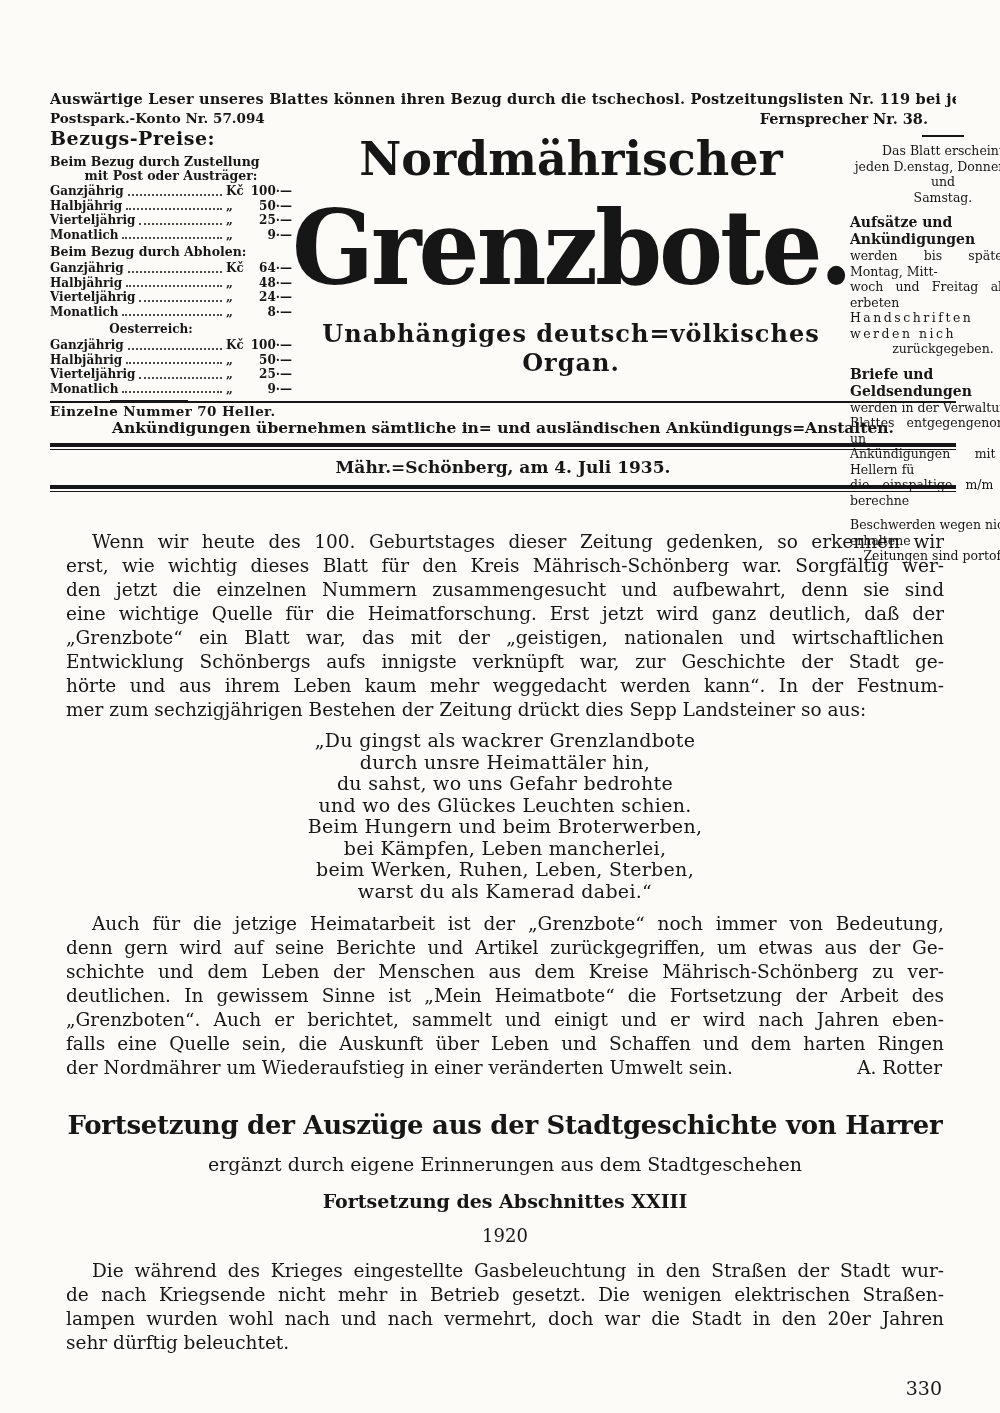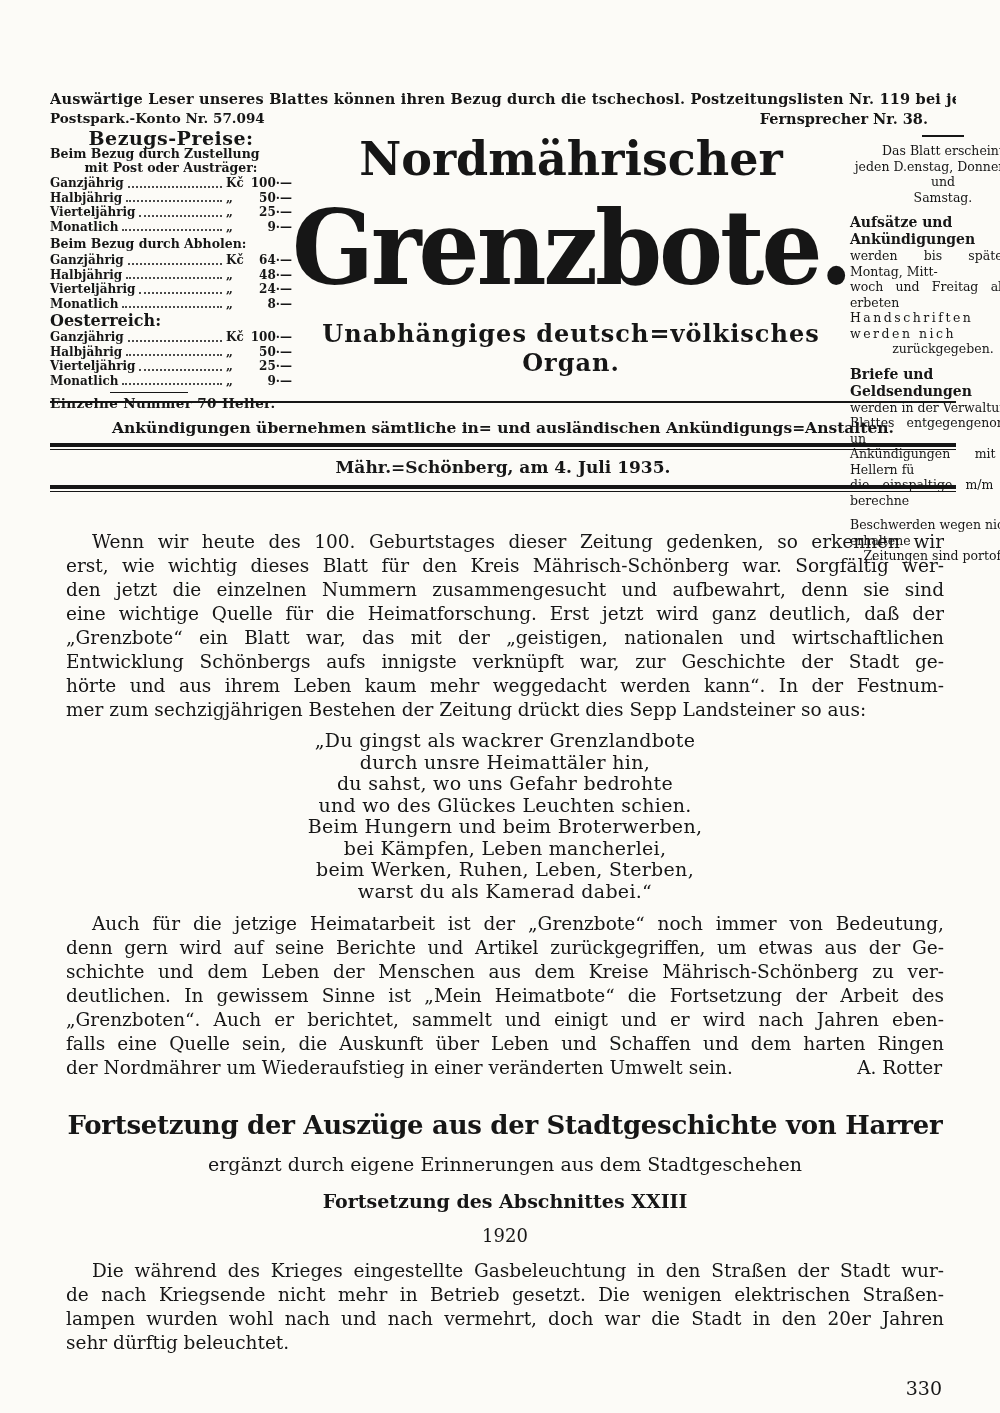--- a/index.html
+++ b/index.html
@@ -29,29 +29,29 @@
   .konto-row .phone { padding-right: 28px; font-size: 14.5px; }
 
   
   .masthead { display: flex; margin-top: 4px; height: 268px; }
   .col-left  { width: 242px; flex: none; }
   .col-center{ flex: 1; text-align: center; padding-top: 2px; }
   .col-right { width: 186px; flex: none; font-size: 12.5px; line-height: 15.5px; padding-top: 2px; }
 
   
   .prices { font-size: 12px; font-weight: bold; line-height: 14px; }
-  .prices-title { font-size: 19px; text-align: center; letter-spacing: 0.5px; margin-bottom: 2px; }
+  .prices-title { font-size: 19px; text-align: left; letter-spacing: 0.5px; margin-bottom: 10px; }
   .price-subhead { font-size: 12.5px; line-height: 13.5px; margin: 2px 0; }
   .price-subhead .c { text-align: center; display: block; }
   .price-row { display: flex; align-items: flex-end; line-height: 14.5px; }
   .price-row .lbl { flex: none; }
   .price-row .dots { flex: 1; border-bottom: 2px dotted #4a4a4a; margin: 0 4px 3px 4px; height: 1px; }
   .price-row .val { flex: none; width: 66px; display: flex; justify-content: space-between; }
   .head-abholen { font-size: 12.5px; margin: 3px 0 2px 0; }
-  .head-oesterreich { font-size: 16px; text-align: left; padding-right: 40px; margin: 3px 0 2px 0; }
+  .head-oesterreich { font-size: 12px; text-align: center; padding-right: 40px; margin: 3px 0 2px 0; }
   .mini-rule { width: 78px; border-top: 1.5px solid #161616; margin: 4px auto 3px 60px; }
   .single-issue { font-size: 13.5px; letter-spacing: 0.4px; margin-top: 2px; }
 
   
   .title1 { font-size: 46px; font-weight: bold; letter-spacing: 0px; line-height: 52px; }
   .title2 { font-size: 96px; font-weight: bold; letter-spacing: -3px; line-height: 118px; transform: scaleY(1.08); transform-origin: top; }
   .subtitle { font-size: 24px; font-weight: bold; letter-spacing: 1px; margin-top: 16px; }
 
   
   .short-rule { width: 42px; border-top: 2px solid #161616; margin: 2px auto 6px auto; }

